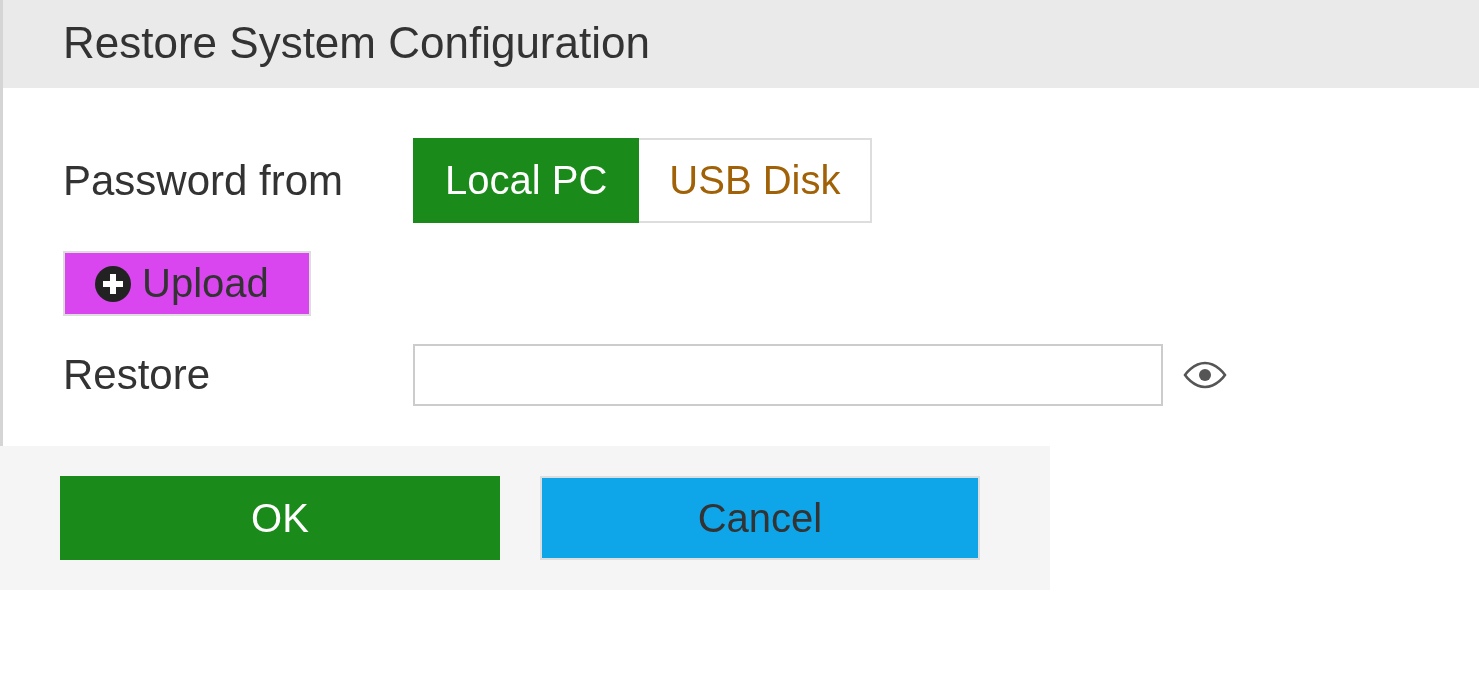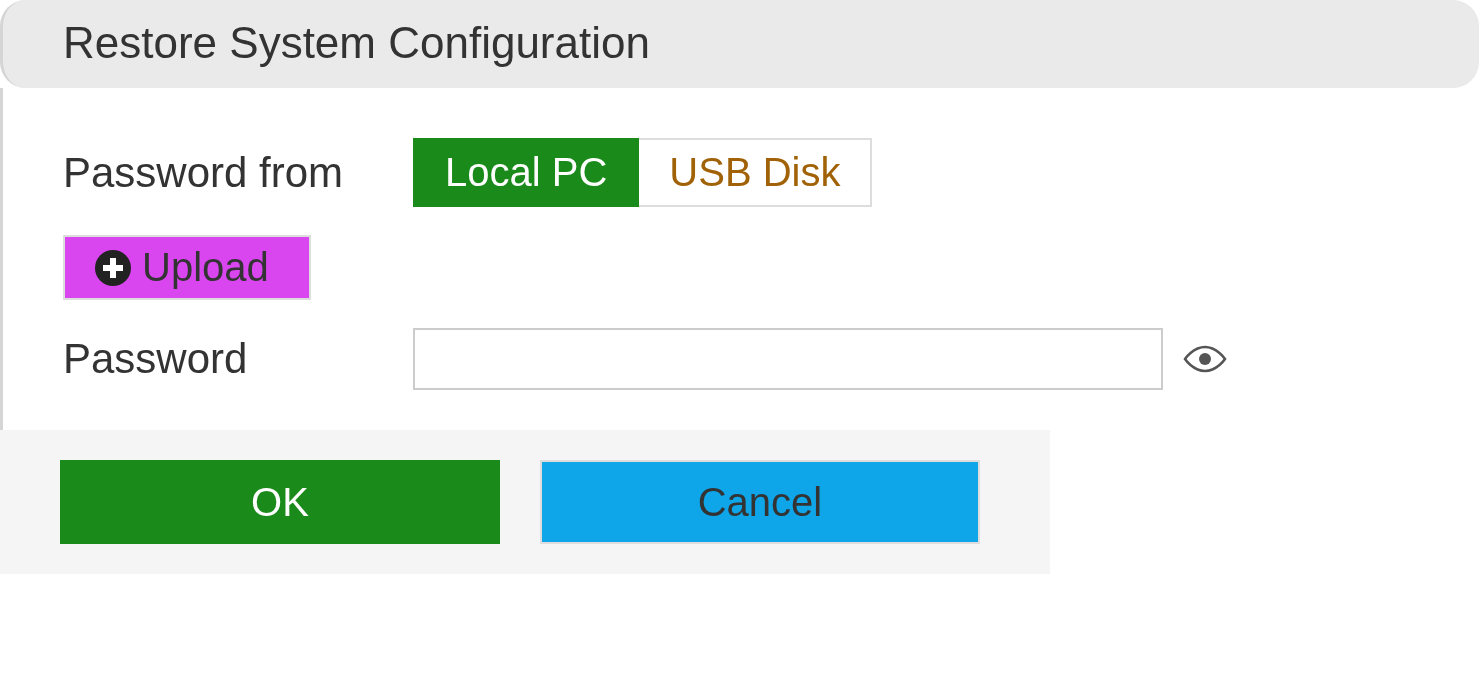--- a/index.html
+++ b/index.html
@@ -15,21 +15,20 @@
       width: 1479px;
       height: 676px;
     }
     .header {
       background: #eaeaea;
       padding: 18px 23px 20px 60px;
       font-size: 44px;
       font-weight: 300;
       color: #333;
       border-left: 3px solid #d5d5d5;
-      border-radius: 26px;
     }
     .form-area {
       padding: 50px 30px 40px 60px;
       border-left: 3px solid #d5d5d5;
     }
     .form-row {
       display: flex;
       align-items: center;
       margin-bottom: 28px;
     }
@@ -42,21 +41,21 @@
       font-weight: 300;
       color: #333;
       flex-shrink: 0;
     }
     .toggle-group {
       display: flex;
     }
     .toggle-option {
       font-size: 40px;
       font-weight: 300;
-      padding: 10px 30px;
+      padding: 18px 30px;
       border: 2px solid #ddd;
       cursor: pointer;
     }
     .toggle-option.active {
       background: #1a8a1a;
       color: #fff;
       border-color: #1a8a1a;
     }
     .toggle-option.inactive {
       background: #fff;
@@ -174,21 +173,21 @@
   </div>
 
   <div class="form-row">
     <button class="upload-button">
       <span class="plus-icon"></span>
       <span>Upload</span>
     </button>
   </div>
 
   <div class="form-row">
-    <div class="form-label">Password</div>
+    <div class="form-label">Restore</div>
     <div class="password-wrap">
       <input type="password" class="password-input" value="" style="">
       <span class="eye-icon">
         <svg viewBox="0 0 44 28">
           <path d="M22 2 C10 2 2 14 2 14 C2 14 10 26 22 26 C34 26 42 14 42 14 C42 14 34 2 22 2 Z" fill="none" stroke="#555" stroke-width="2.5"></path>
           <circle cx="22" cy="14" r="6" fill="#555"></circle>
         </svg>
       </span>
     </div>
   </div>

